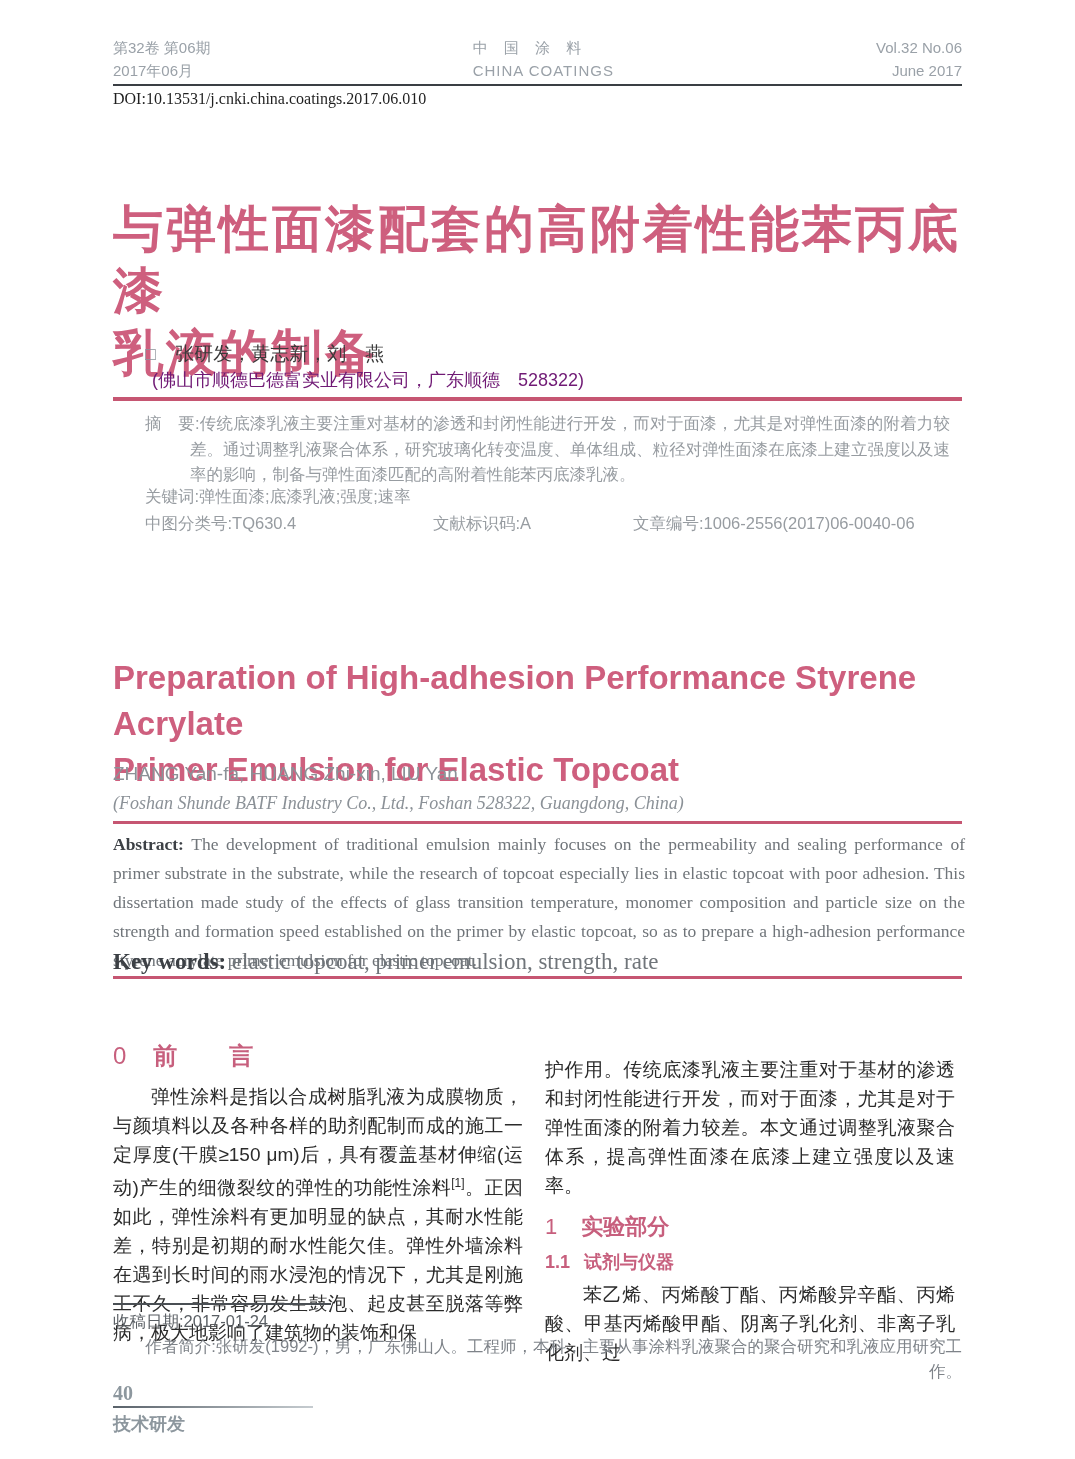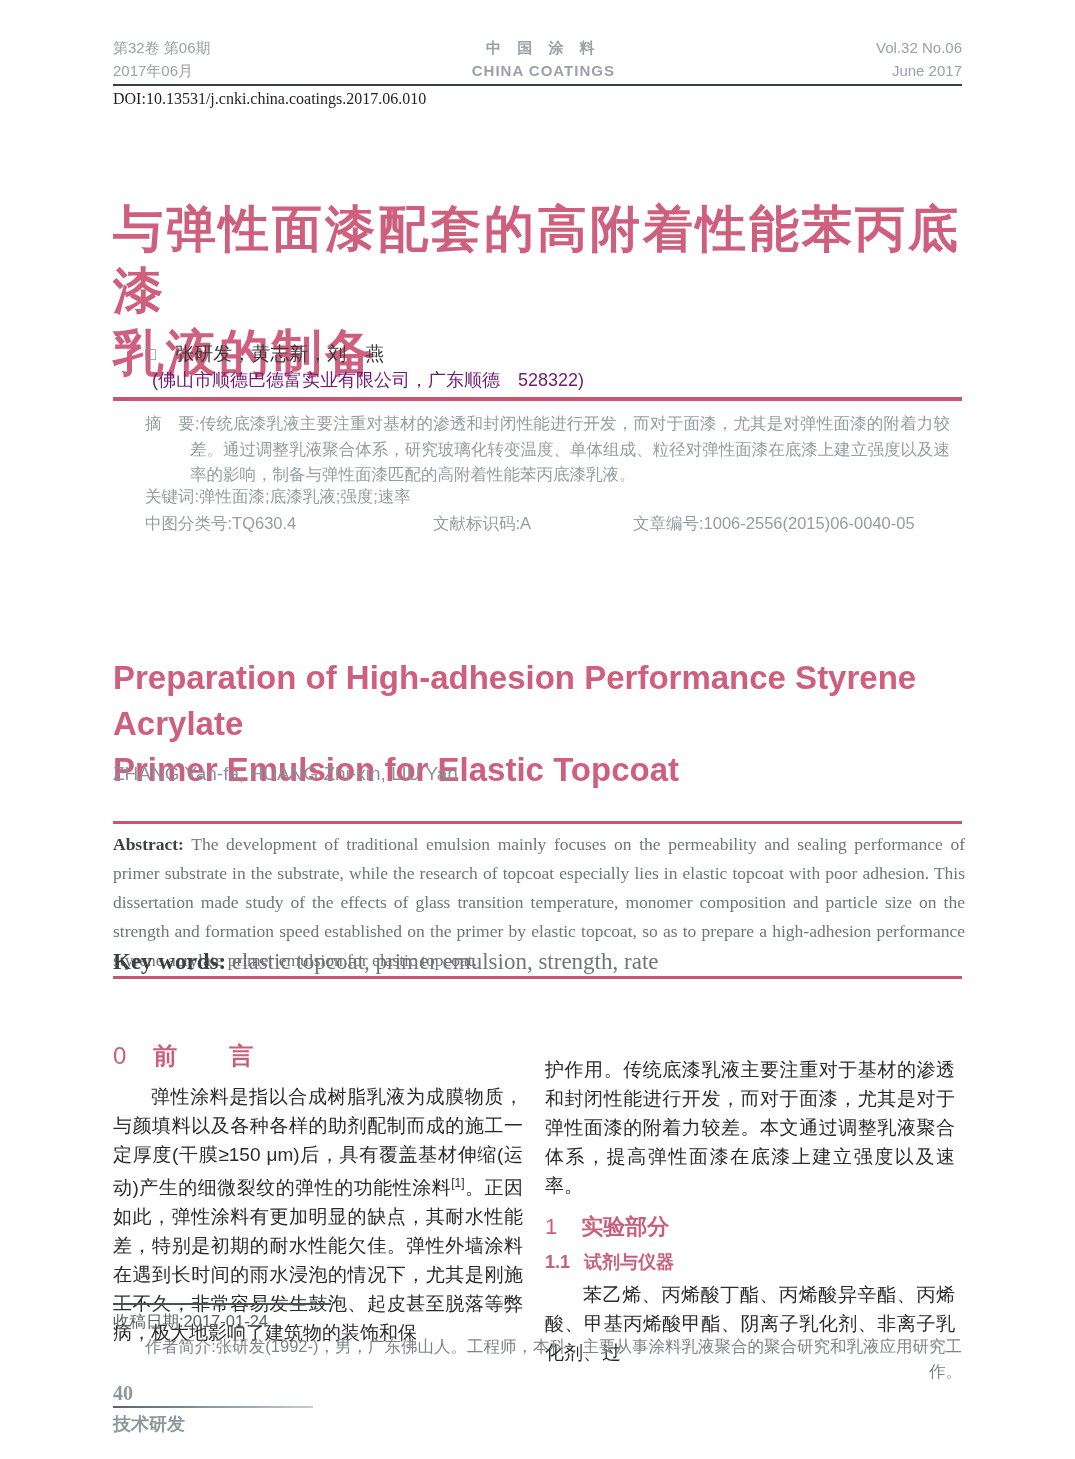--- a/index.html
+++ b/index.html
@@ -5,21 +5,21 @@
   * { margin:0; padding:0; box-sizing:border-box; }
   html,body { background:#ffffff; }
   .page {
     position:relative; width:1075px; height:1459px; background:#ffffff;
     overflow:hidden; font-family:"Liberation Sans", sans-serif; color:#2f2f2f;
   }
 
   
   .hdr { position:absolute; top:36px; left:113px; right:113px; display:flex; justify-content:space-between;
          color:#9aa1a8; font-size:15px; line-height:23px; }
-  .hdr-col.center { text-align:center; letter-spacing:1px;font-weight:bold; }
+  .hdr-col.center { letter-spacing:1px; }
   .hdr-col.center .cn { letter-spacing:6px; }
   .hdr-col.right { text-align:right; }
   .rule-dark { position:absolute; top:84px; left:113px; right:113px; height:2px; background:#3a3f44; }
   .doi { position:absolute; top:90px; left:113px; font-family:"Liberation Serif", serif;
          font-size:16px; color:#1f1f1f; }
 
   
   .title-cn { position:absolute; top:198px; left:113px; right:100px;
               color:#ce5f7e; font-size:50px; line-height:62px; font-weight:900; letter-spacing:3px; }
   .title-cn .tline { display:block; }
@@ -117,28 +117,29 @@
     <span>张研发，黄志新，刘　燕</span>
   </div>
   <div class="affil-cn">(佛山市顺德巴德富实业有限公司，广东顺德　528322)</div>
   <div class="rule-pink-1"></div>
 
   <p class="cn-abstract"><span>摘　要:</span><span>传统底漆乳液主要注重对基材的渗透和封闭性能进行开发，而对于面漆，尤其是对弹性面漆的附着力较差。通过调整乳液聚合体系，研究玻璃化转变温度、单体组成、粒径对弹性面漆在底漆上建立强度以及速率的影响，制备与弹性面漆匹配的高附着性能苯丙底漆乳液。</span></p>
   <p class="cn-keywords"><span>关键词:</span><span>弹性面漆;底漆乳液;强度;速率</span></p>
   <div class="meta-row">
     <span class="meta-item w1"><span>中图分类号:</span><span>TQ630.4</span></span>
     <span class="meta-item w2"><span>文献标识码:</span><span>A</span></span>
-    <span class="meta-item"><span>文章编号:</span><span>1006-2556(2015)06-0040-05</span></span>
+    <span class="meta-item"><span>文章编号:</span><span>1006-2556(2017)06-0040-06</span></span>
   </div>
 
   <h2 class="title-en">
     <span class="tline">Preparation of High-adhesion Performance Styrene Acrylate</span>
     <span class="tline">Primer Emulsion for Elastic Topcoat</span>
   </h2>
   <div class="authors-en">ZHANG Yan-fa, HUANG Zhi-xin, LIU Yan</div>
+  <div class="affil-en">(Foshan Shunde BATF Industry Co., Ltd., Foshan 528322, Guangdong, China)</div>
   <div class="rule-pink-2"></div>
 
   <p class="abstract-en"><b>Abstract:</b><span> The development of traditional emulsion mainly focuses on the permeability and sealing performance of primer substrate in the substrate, while the research of topcoat especially lies in elastic topcoat with poor adhesion. This dissertation made study of the effects of glass transition temperature, monomer composition and particle size on the strength and formation speed established on the primer by elastic topcoat, so as to prepare a high-adhesion performance styrene acrylate primer emulsion for elastic topcoat.</span></p>
   <p class="kw-en"><b>Key words:</b><span> elastic topcoat, primer emulsion, strength, rate</span></p>
   <div class="rule-pink-3"></div>
 
   <div class="body-cols">
     <div class="col left">
       <h2 class="sec0">
         <span class="sec-num">0</span><span class="sec-title">前　言</span>

